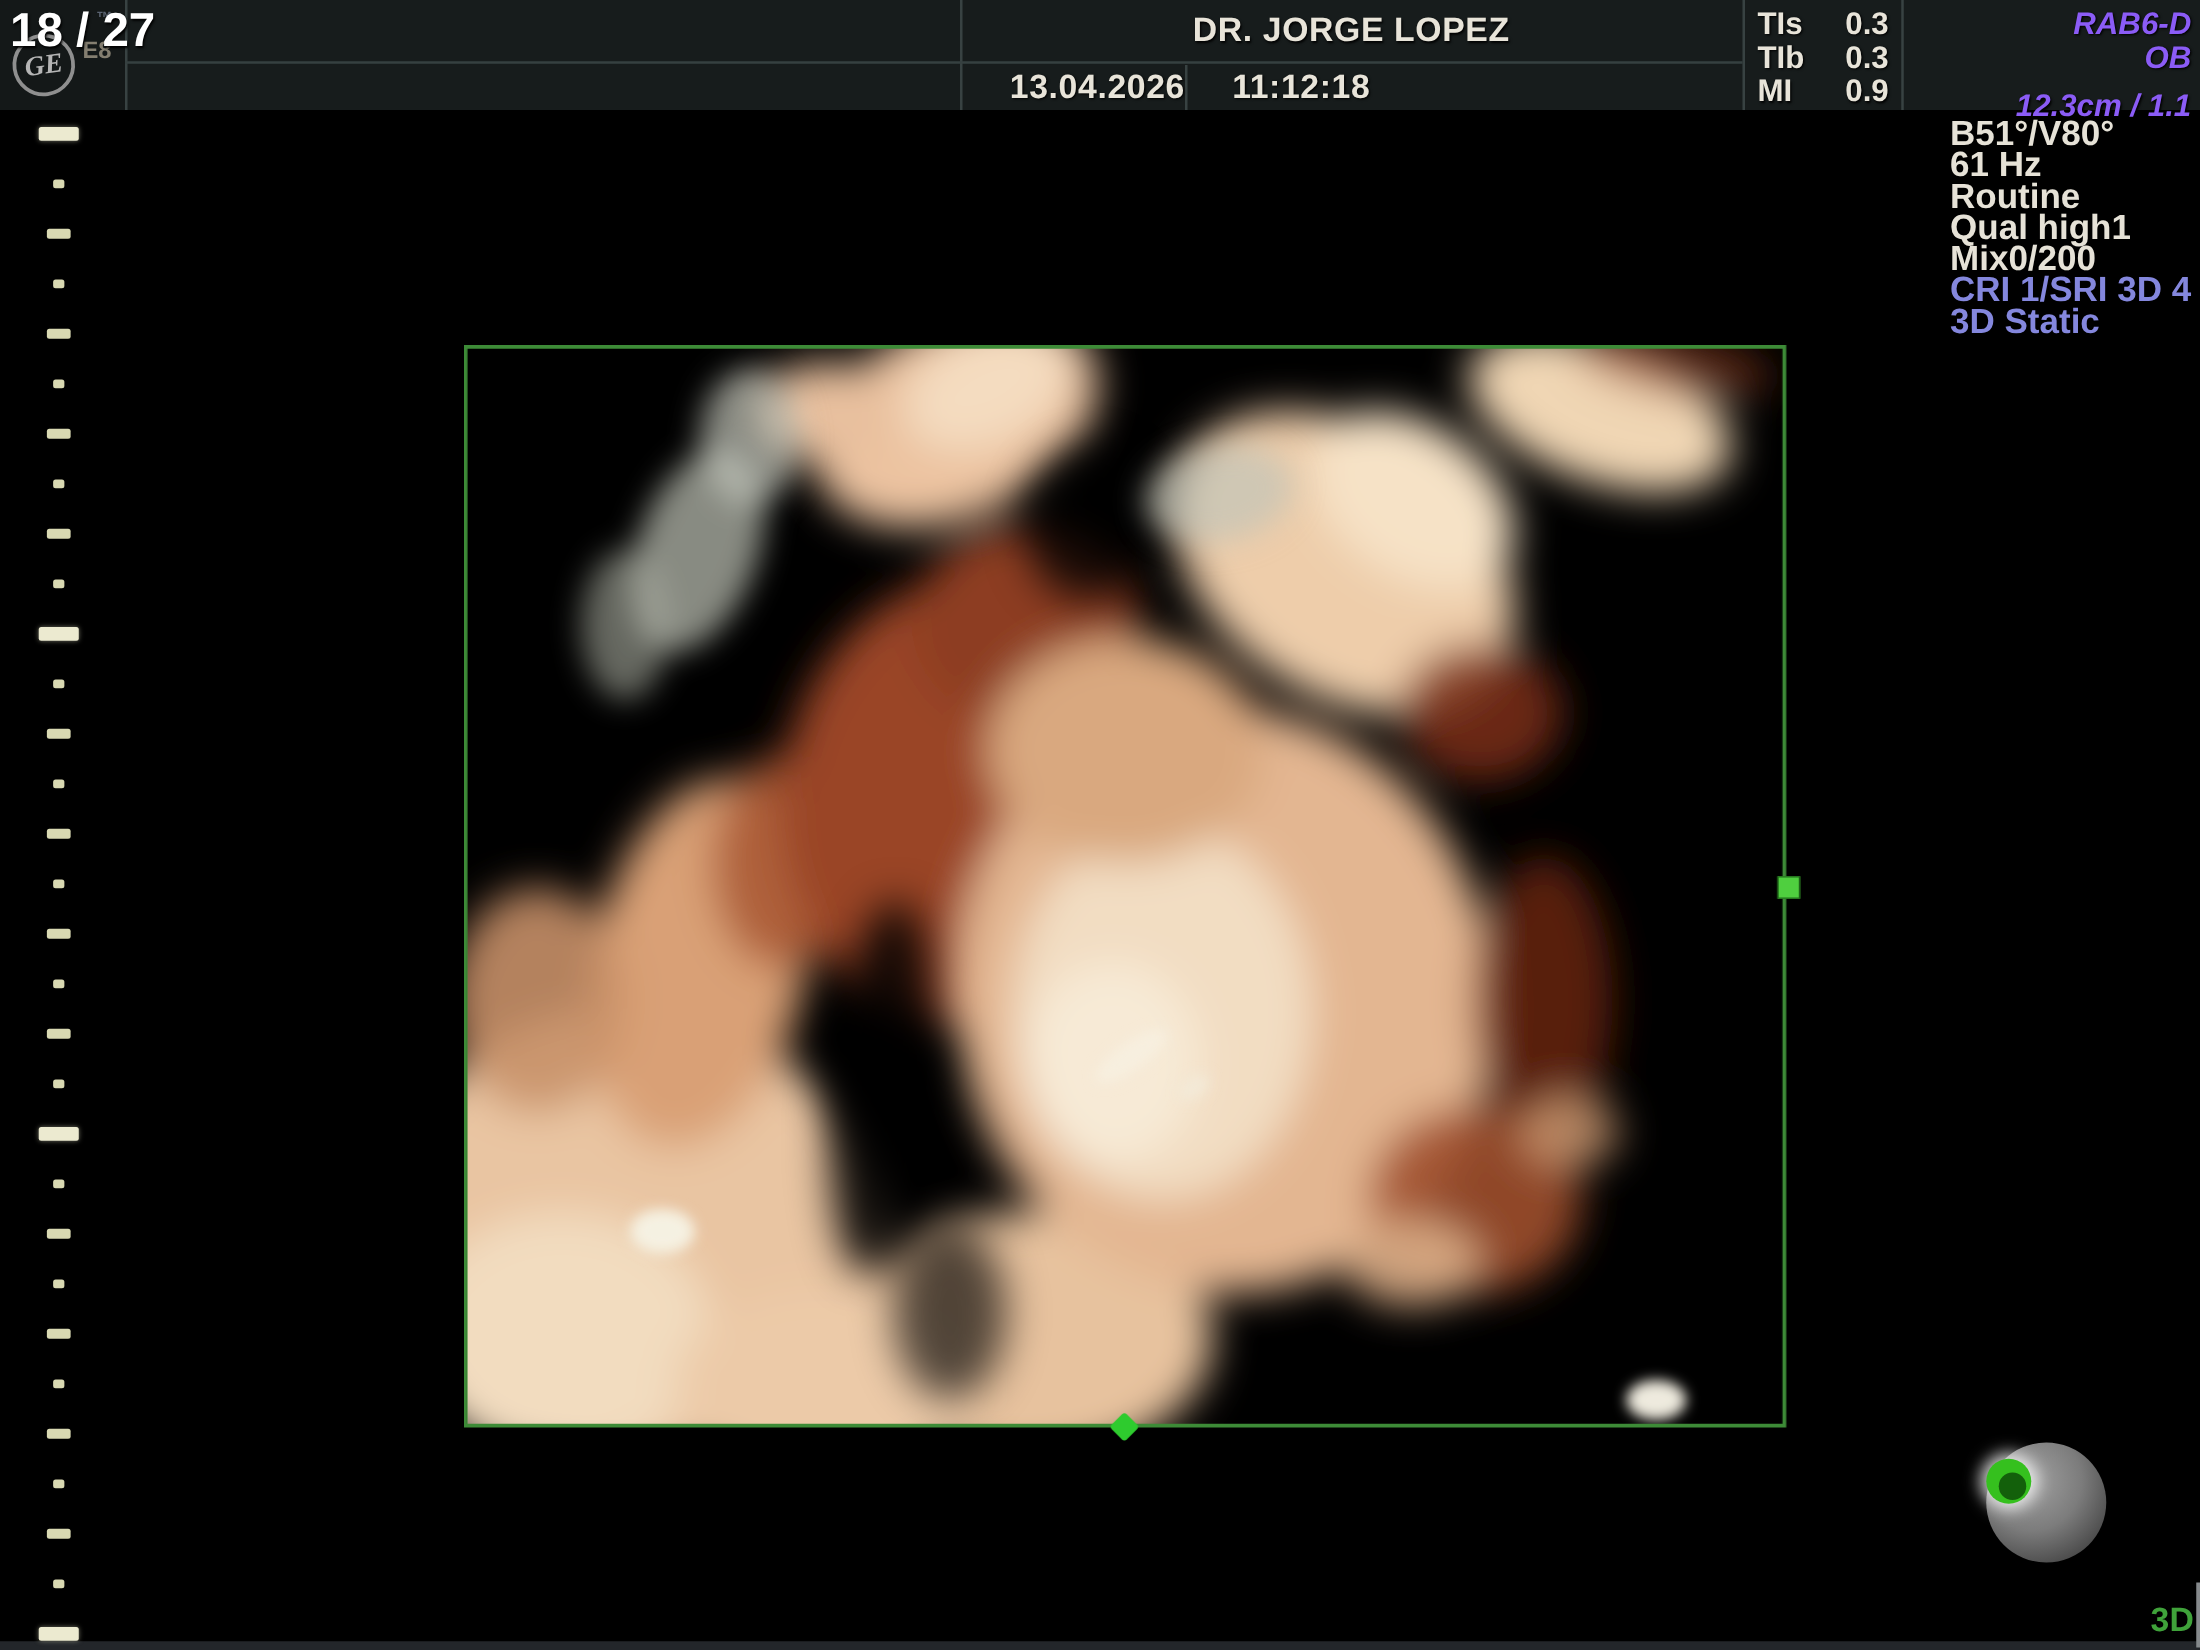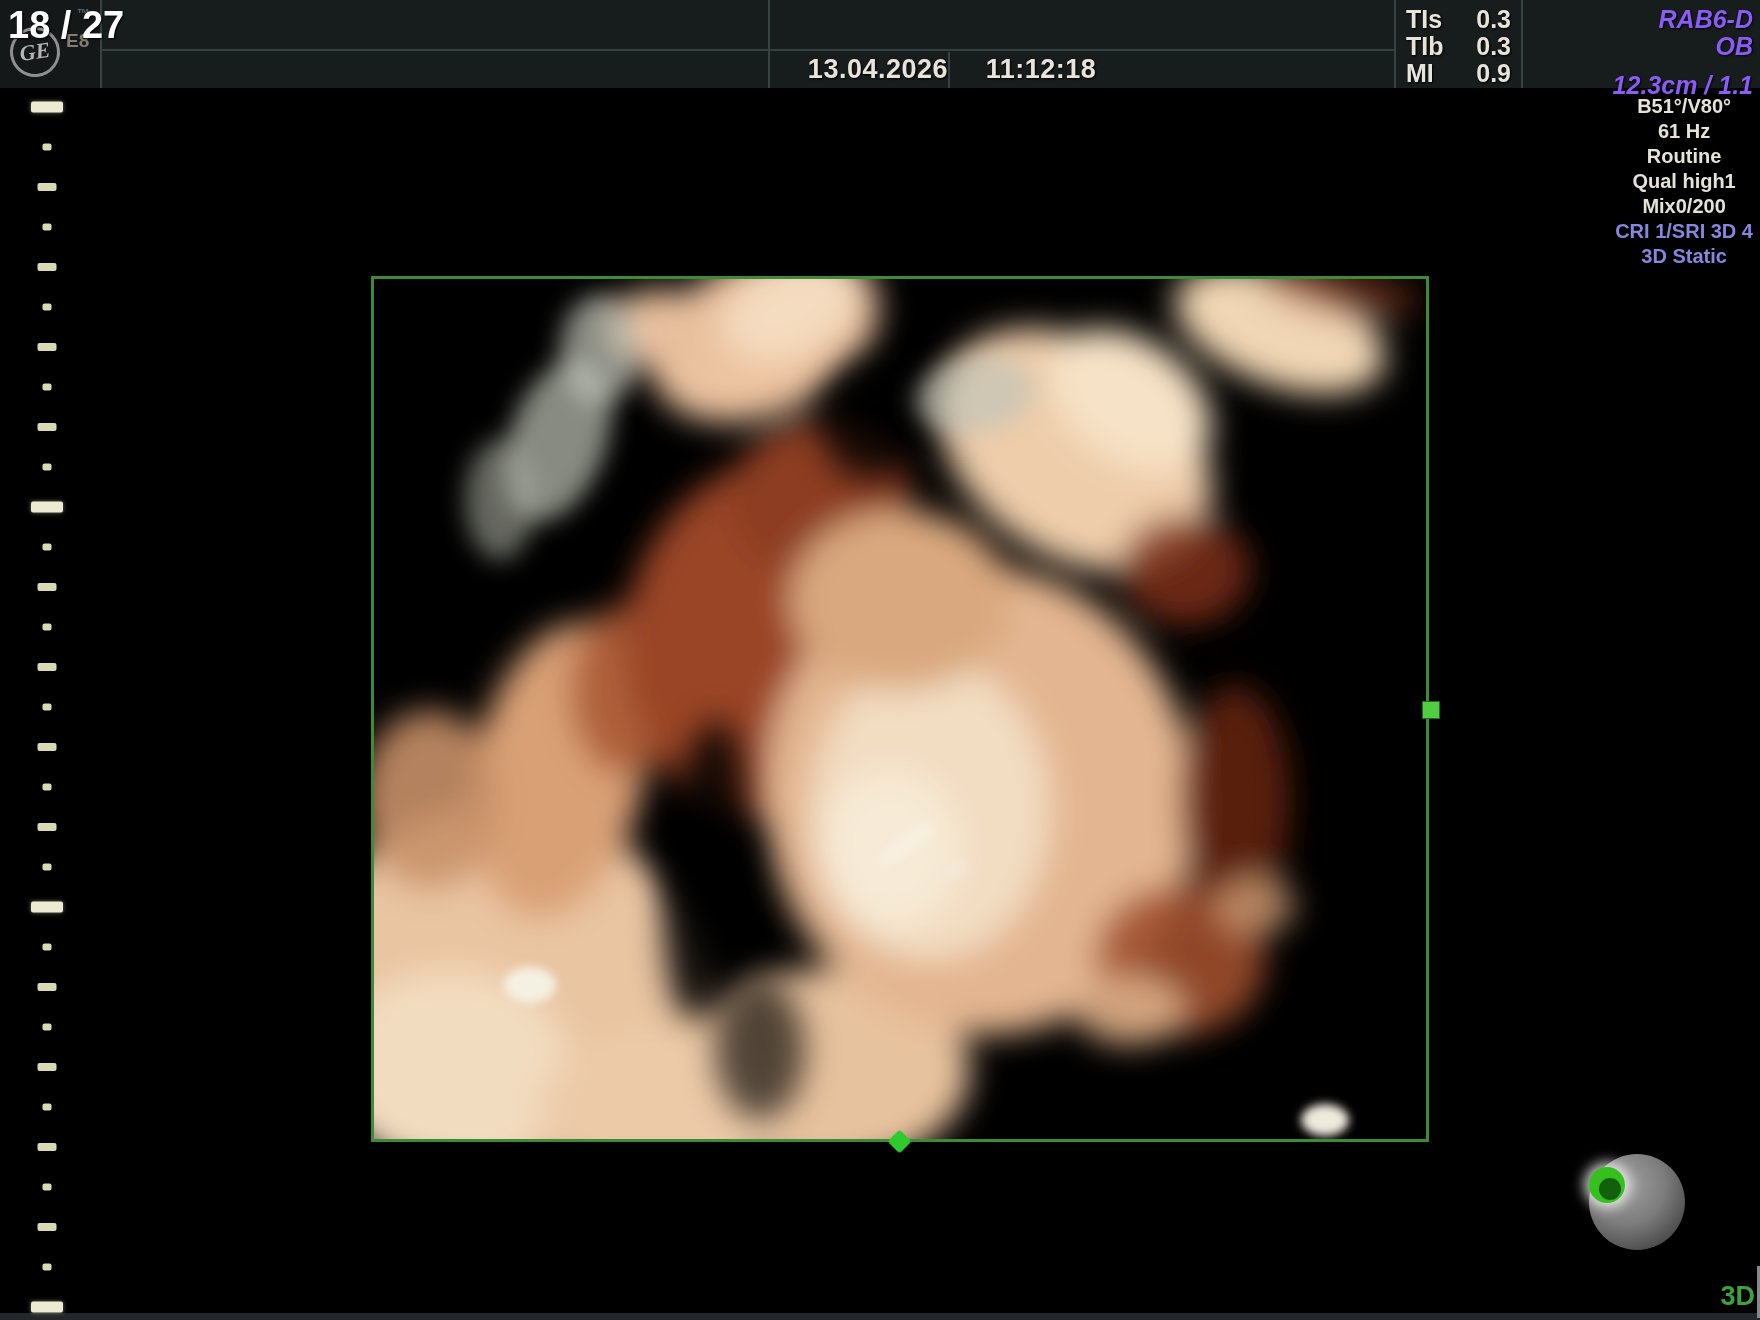--- a/index.html
+++ b/index.html
@@ -19,21 +19,21 @@
   #counter{position:absolute;left:8px;top:4px;color:#ffffff;font-size:38px;z-index:9;
            text-shadow:1px 1px 2px #000;}
   #tm-mark{position:absolute;left:77px;top:6px;color:#5b6472;font-size:13px;z-index:8;}
   #e8-label{position:absolute;left:66px;top:30px;color:#847e70;font-size:19px;}
   .ti-row{position:absolute;left:1394px;width:127px;height:27px;}
   .ti-row .l{position:absolute;left:12px;color:#e8e4d9;font-size:25px;text-shadow:1px 1px 2px #000;}
   .ti-row .v{position:absolute;right:10px;color:#e8e4d9;font-size:25px;text-shadow:1px 1px 2px #000;}
   .probe-line{position:absolute;left:1521px;width:232px;text-align:right;color:#8b5cf6;
               font-size:25px;text-shadow:1px 1px 2px #000;font-style:italic;}
   
-  #params{position:absolute;right:7px;top:94px;text-align:center;line-height:25px;font-size:20px;
+  #params{position:absolute;right:7px;top:94px;text-align:left;line-height:25px;font-size:28px;
           color:#e6e2d7;text-shadow:1px 1px 2px #000;z-index:5;}
   #params .accent{color:#8487dd;}
   
   #ruler{position:absolute;left:0;top:0;width:90px;height:1320px;z-index:6;}
   .rmark{position:absolute;left:47px;transform:translate(-50%,-50%);background:#d9d9b2;border-radius:2px;}
   .rmark.big{width:32px;height:11px;background:#ecead0;box-shadow:0 0 4px rgba(230,230,200,.5);}
   .rmark.med{width:19px;height:8px;}
   .rmark.small{width:9px;height:7px;}
   
   #roi-box{position:absolute;left:371px;top:276px;width:1058px;height:866px;
@@ -68,20 +68,21 @@
     <div id="e8-label" class="">E8</div>
 
     <div class="vdiv" style="left:100px"></div>
     <div class="vdiv" style="left:768px"></div>
     <div class="vdiv sub" style="left:948px"></div>
     <div class="vdiv" style="left:1394px"></div>
     <div class="vdiv" style="left:1521px"></div>
     <div id="hline"></div>
 
 
+    <div class="htxt" style="left:770px;top:9px;width:622px;text-align:center">DR. JORGE LOPEZ</div>
     <div class="htxt" style="left:768px;top:54px;width:180px;text-align:right">13.04.2026</div>
     <div class="htxt" style="left:950px;top:54px;width:182px;text-align:center">11:12:18</div>
 
     <div class="ti-row" style="top:5px">
       <span class="l">TIs</span>
       <span class="v">0.3</span>
     </div>
     <div class="ti-row" style="top:32px">
       <span class="l">TIb</span>
       <span class="v">0.3</span>

